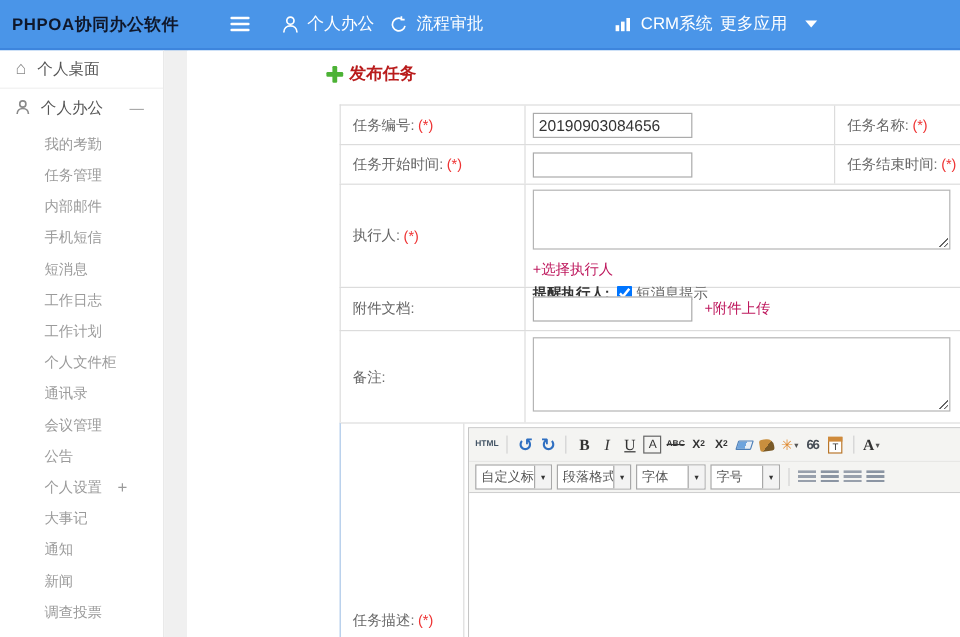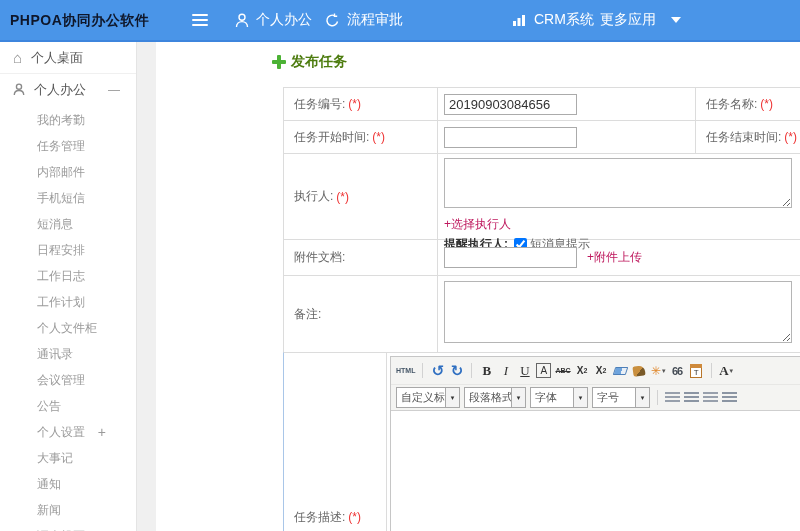--- a/index.html
+++ b/index.html
@@ -47,21 +47,21 @@
   .sub-item {
     height:26px; line-height:26px; padding-left:37px; font-size:12px; color:#9b9b9b;
     cursor:pointer; position:relative; white-space:nowrap;
   }
   
   #main { position:absolute; left:156px; top:42px; width:644px; height:489px; background:#fff; overflow:hidden; }
   .page-title { position:absolute; left:116px; top:11px; display:flex; align-items:center; gap:5px; }
   .plus-icon { width:14px; height:14px; position:relative; }
   .plus-icon::before { content:""; position:absolute; left:5px; top:0; width:4px; height:14px; background:#4cb235; border-radius:1px; }
   .plus-icon::after  { content:""; position:absolute; left:0; top:5px; width:14px; height:4px; background:#4cb235; border-radius:1px; }
-  .page-title b { font-size:14px; color:#4d7c0f; }
+  .page-title b { font-size:14px; color:#b91c1c; }
   
   .tbl { position:absolute; left:127px; top:45px; width:730px; font-size:12px; color:#666; }
   .row { display:flex; background:#fff; border-top:1px solid #dcdcdc; border-left:1px solid #dcdcdc; }
   .row.last { border-left:1px solid #a9c6e8; border-bottom:1px solid #dcdcdc; }
   .c-label { width:154px; border-right:1px solid #dcdcdc; display:flex; align-items:center; padding-left:10px; gap:3px; }
   .c-field { width:258px; border-right:1px solid #dcdcdc; display:flex; align-items:center; padding-left:6px; }
   .c-label2 { width:150px; display:flex; align-items:center; padding-left:10px; gap:3px; }
   .c-wide { flex:1; }
   .r1,.r2 { height:33px; }
   .r3 { height:86px; }
@@ -187,21 +187,20 @@
       </svg>
       <span>个人办公</span>
       <span class="expand-mark">—</span>
     </div>
     <div class="side-sub">
       <div class="sub-item">我的考勤</div>
       <div class="sub-item">任务管理</div>
       <div class="sub-item">内部邮件</div>
       <div class="sub-item">手机短信</div>
       <div class="sub-item">短消息</div>
-      <div class="sub-item">日程安排</div>
       <div class="sub-item">工作日志</div>
       <div class="sub-item">工作计划</div>
       <div class="sub-item">个人文件柜</div>
       <div class="sub-item">通讯录</div>
       <div class="sub-item">会议管理</div>
       <div class="sub-item">公告</div>
       <div class="sub-item">
         <span>个人设置</span>
         <span class="expand-mark plus">+</span>
       </div>

